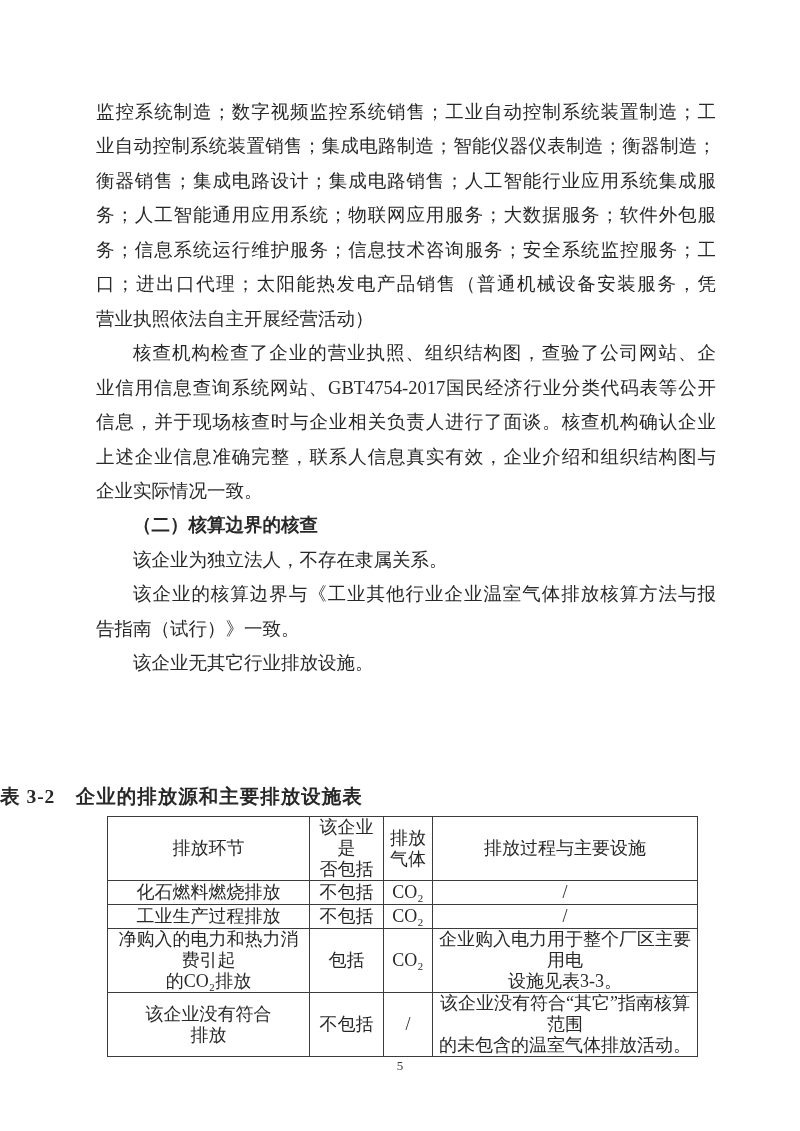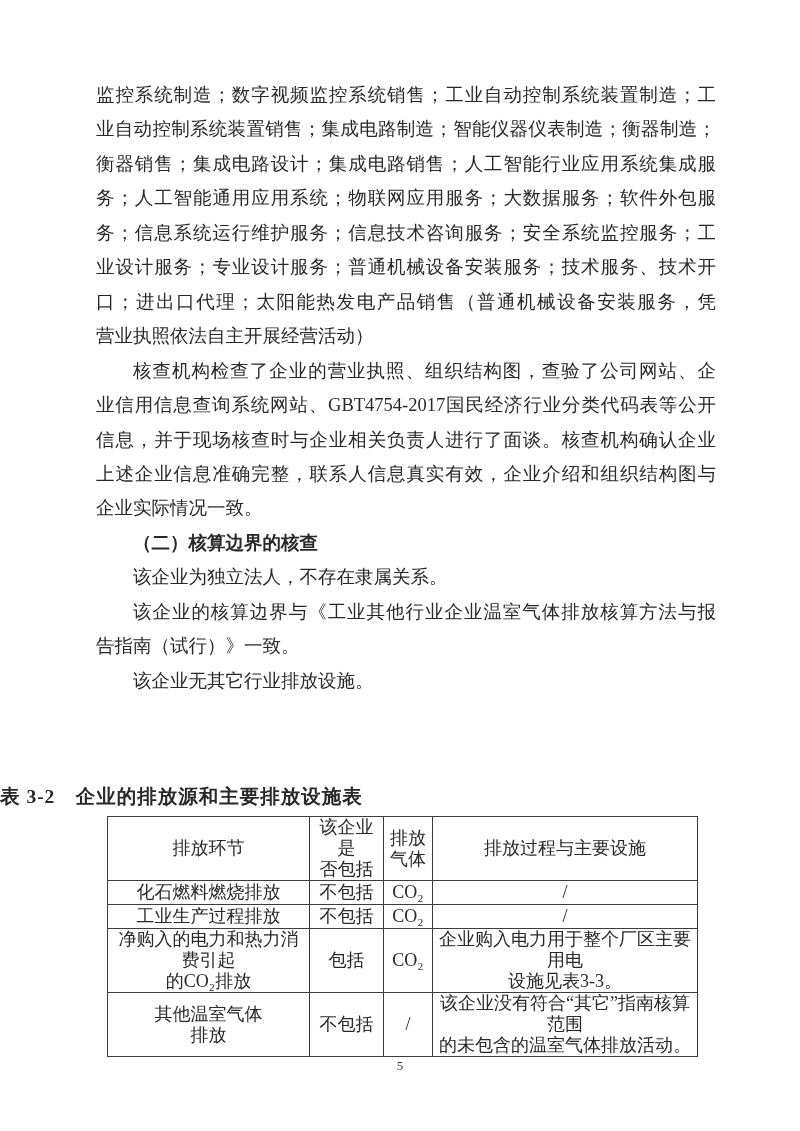--- a/index.html
+++ b/index.html
@@ -11,21 +11,21 @@
     position: relative;
     width: 800px;
     height: 1131px;
     background: #ffffff;
     font-family: "Liberation Serif", "DejaVu Serif", serif;
     color: #282828;
     overflow: hidden;
   }
   .body-text {
     position: absolute;
-    top: 78px;
+    top: 95px;
     left: 96px;
     width: 620px;
     font-size: 18.5px;
     line-height: 34.45px;
   }
   .line {
     text-align: justify;
     text-align-last: justify;
     white-space: nowrap;
   }
@@ -86,21 +86,20 @@
 <body>
 
 <div class="page">
 
   <div class="body-text" id="body-lines">
       <div class="line">监控系统制造；数字视频监控系统销售；工业自动控制系统装置制造；工</div>
       <div class="line">业自动控制系统装置销售；集成电路制造；智能仪器仪表制造；衡器制造；</div>
       <div class="line">衡器销售；集成电路设计；集成电路销售；人工智能行业应用系统集成服</div>
       <div class="line">务；人工智能通用应用系统；物联网应用服务；大数据服务；软件外包服</div>
       <div class="line">务；信息系统运行维护服务；信息技术咨询服务；安全系统监控服务；工</div>
-      <div class="line">业设计服务；专业设计服务；普通机械设备安装服务；技术服务、技术开</div>
       <div class="line">口；进出口代理；太阳能热发电产品销售（普通机械设备安装服务，凭</div>
       <div class="line last">营业执照依法自主开展经营活动）</div>
       <div class="line ind">核查机构检查了企业的营业执照、组织结构图，查验了公司网站、企</div>
       <div class="line">业信用信息查询系统网站、GBT4754-2017国民经济行业分类代码表等公开</div>
       <div class="line">信息，并于现场核查时与企业相关负责人进行了面谈。核查机构确认企业</div>
       <div class="line">上述企业信息准确完整，联系人信息真实有效，企业介绍和组织结构图与</div>
       <div class="line last">企业实际情况一致。</div>
       <div class="line ind last bold">（二）核算边界的核查</div>
       <div class="line ind last">该企业为独立法人，不存在隶属关系。</div>
       <div class="line ind">该企业的核算边界与《工业其他行业企业温室气体排放核算方法与报</div>
@@ -140,21 +139,21 @@
         </tr>
         <tr class="r-t">
           <td>净购入的电力和热力消费引起
 的CO₂排放</td>
           <td>包括</td>
           <td>CO₂</td>
           <td>企业购入电力用于整个厂区主要用电
 设施见表3-3。</td>
         </tr>
         <tr class="r-t">
-          <td>其他温室气体
+          <td>该企业没有符合
 排放</td>
           <td>不包括</td>
           <td>/</td>
           <td>该企业没有符合“其它”指南核算范围
 的未包含的温室气体排放活动。</td>
         </tr>
       </tbody>
   </table>
 
   <div class="page-number">5</div>

